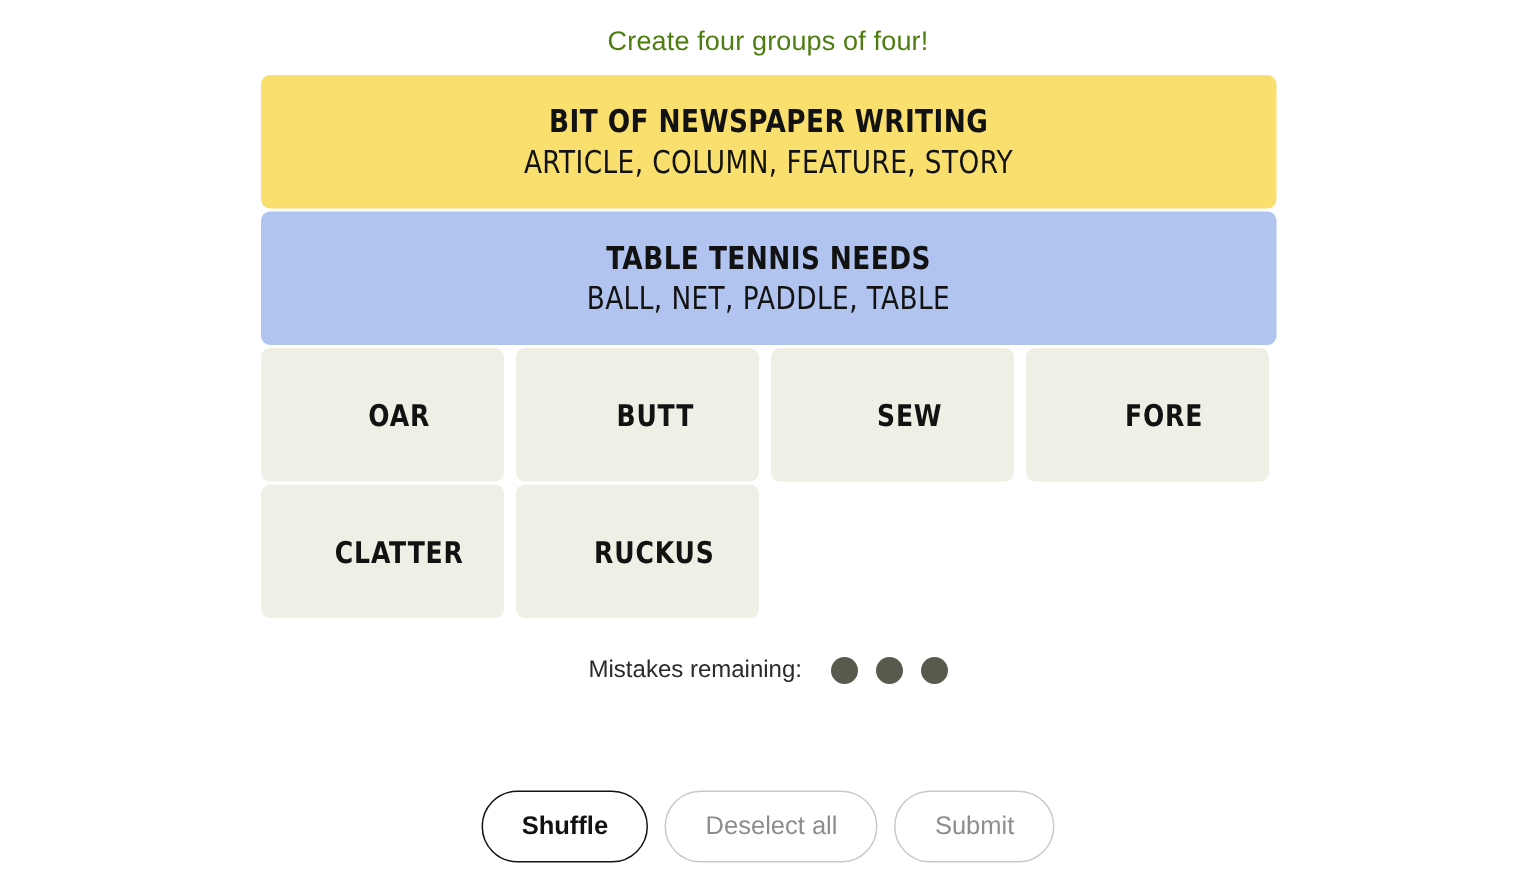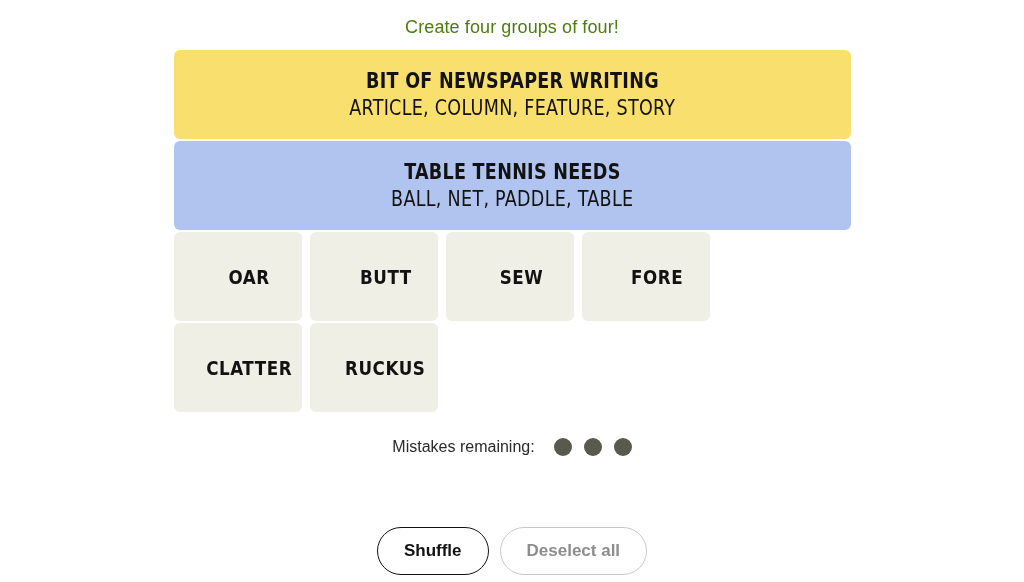--- a/index.html
+++ b/index.html
@@ -66,21 +66,21 @@
     color: #121212;
     transform: scaleX(0.93);
   }
 
   
   .tile-row {
     display: flex;
     gap: 8px;
   }
   .tile {
-    width: 128px;
+    width: 162px;
     height: 89px;
     background: #efefe6;
     border-radius: 6px;
     display: flex;
     align-items: center;
     justify-content: center;
     cursor: pointer;
     user-select: none;
     padding-left: 24px;
   }
@@ -138,21 +138,21 @@
     margin-top: 48px;
   }
   .btn.active {
     border: 1.6px solid #121212;
     color: #121212;
     font-weight: bold;
   }
   .btn.disabled {
     border: 1.6px solid #c9c9c9;
     color: #8d8d8d;
-    font-weight: bold;
+    font-weight: normal;
     cursor: default;
   }
 </style>
 </head>
 <body>
 
 <div class="page">
 
   <div class="instruction">Create four groups of four!</div>
 
@@ -199,15 +199,16 @@
     <span class="dots">
       <span class="dot" style="background: rgb(90, 89, 78);"></span>
       <span class="dot" style="background: rgb(90, 89, 78);"></span>
       <span class="dot" style="background: rgb(90, 89, 78);"></span>
     </span>
   </div>
 
   <div class="controls">
     <div class="btn active">Shuffle</div>
     <div class="btn disabled">Deselect all</div>
+    <div class="btn disabled">Submit</div>
   </div>
 
 </div>
 
 </body></html>

